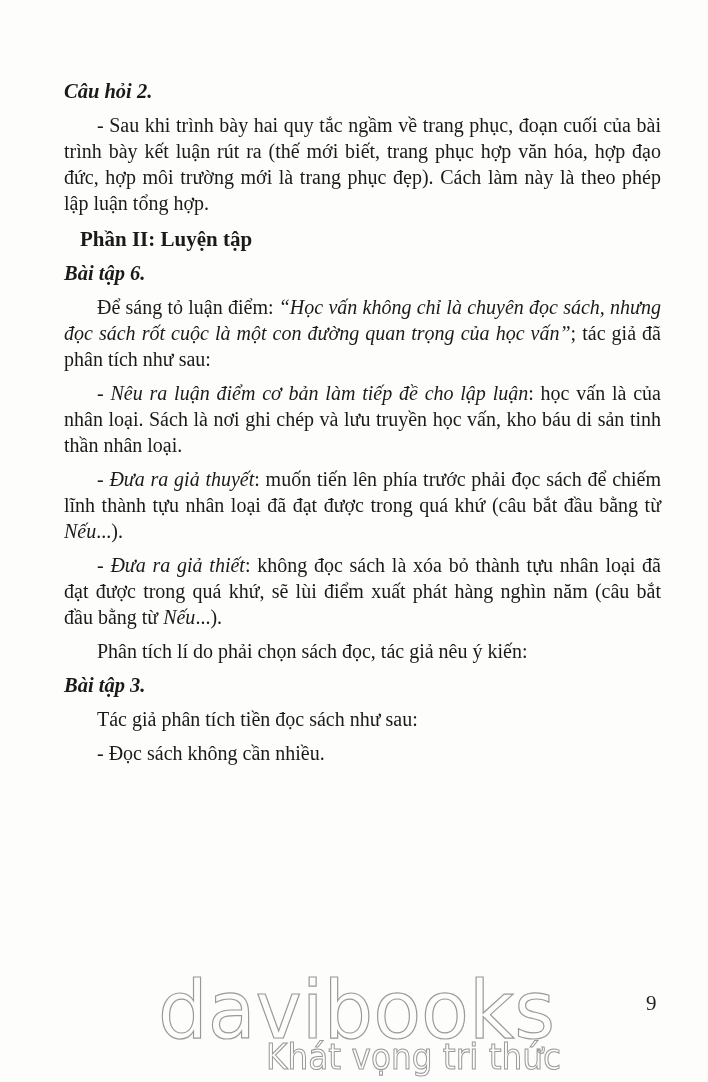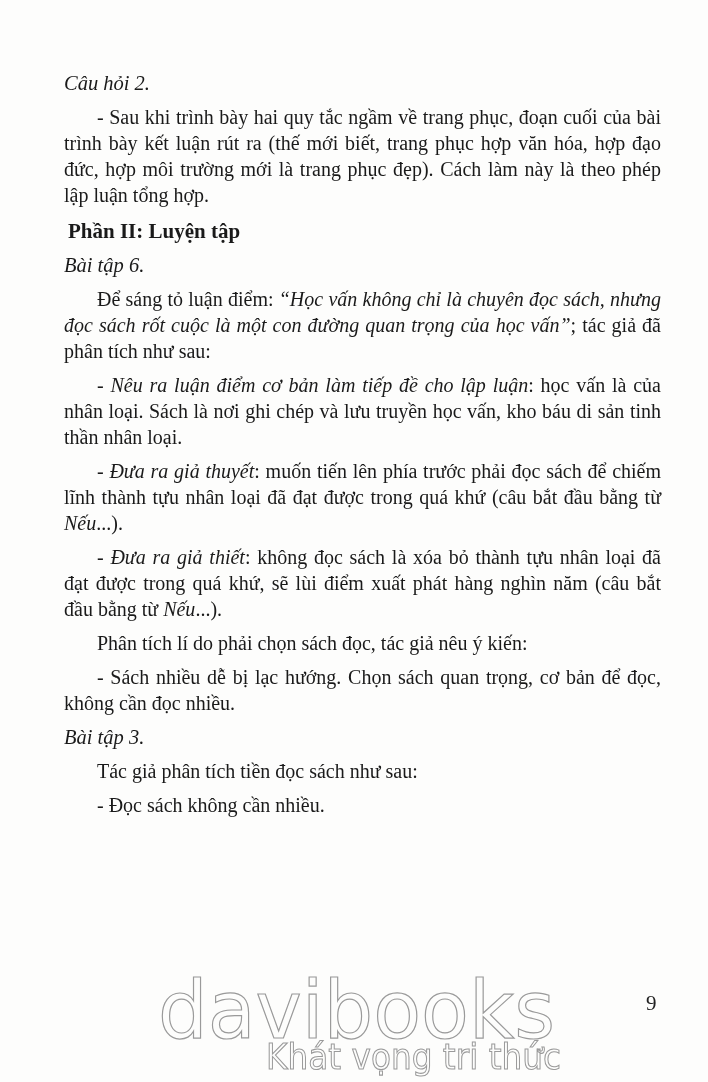--- a/index.html
+++ b/index.html
@@ -17,26 +17,26 @@
     position:absolute;
     left:64px;top:70px;width:597px;
     font-size:20px;line-height:26px;
     text-align:justify;
   }
   .content p{
     margin:0 0 8px 0;
     text-indent:33px;
   }
   .h-italic{
-    margin:0 0 8px 0;
+    margin:8px 0 8px 0;
     font-size:20.5px;line-height:26px;
-    font-weight:normal;font-style:italic;
+    font-weight:bold;font-style:italic;
   }
   .h-bold{
-    margin:10px 0 8px 4px;
+    margin:10px 0 8px 16px;
     font-size:21px;line-height:26px;
     font-weight:bold;
   }
   .it{font-style:italic;}
   .page-number{
     position:absolute;
     left:646px;top:990px;
     font-size:21px;line-height:26px;
     color:#222;
   }
@@ -72,21 +72,20 @@
 
     <p><span class="it">- Đưa ra giả thuyết</span><span>: muốn tiến lên phía trước phải đọc sách để chiếm lĩnh thành tựu nhân loại đã đạt được trong quá khứ (câu bắt đầu bằng từ </span><span class="it">Nếu</span><span>...).</span></p>
 
     <p><span class="it">- Đưa ra giả thiết</span><span>: không đọc sách là xóa bỏ thành tựu nhân loại đã đạt được trong quá khứ, sẽ lùi điểm xuất phát hàng nghìn năm (câu bắt đầu bằng từ </span><span class="it">Nếu</span><span>...).</span></p>
 
 
 
     <p><span>Phân tích lí do phải chọn sách đọc, tác giả nêu ý kiến:</span></p>
 
 
-    <p><span>- Sách nhiều dễ bị lạc hướng. Chọn sách quan trọng, cơ bản để đọc, không cần đọc nhiều.</span></p>
 
     <h3 class="h-italic">Bài tập 3.</h3>
 
     <p><span>Tác giả phân tích tiền đọc sách như sau:</span></p>
 
     <p><span>- Đọc sách không cần nhiều.</span></p>
 
   </div>
 
   <div class="page-number">9</div>

